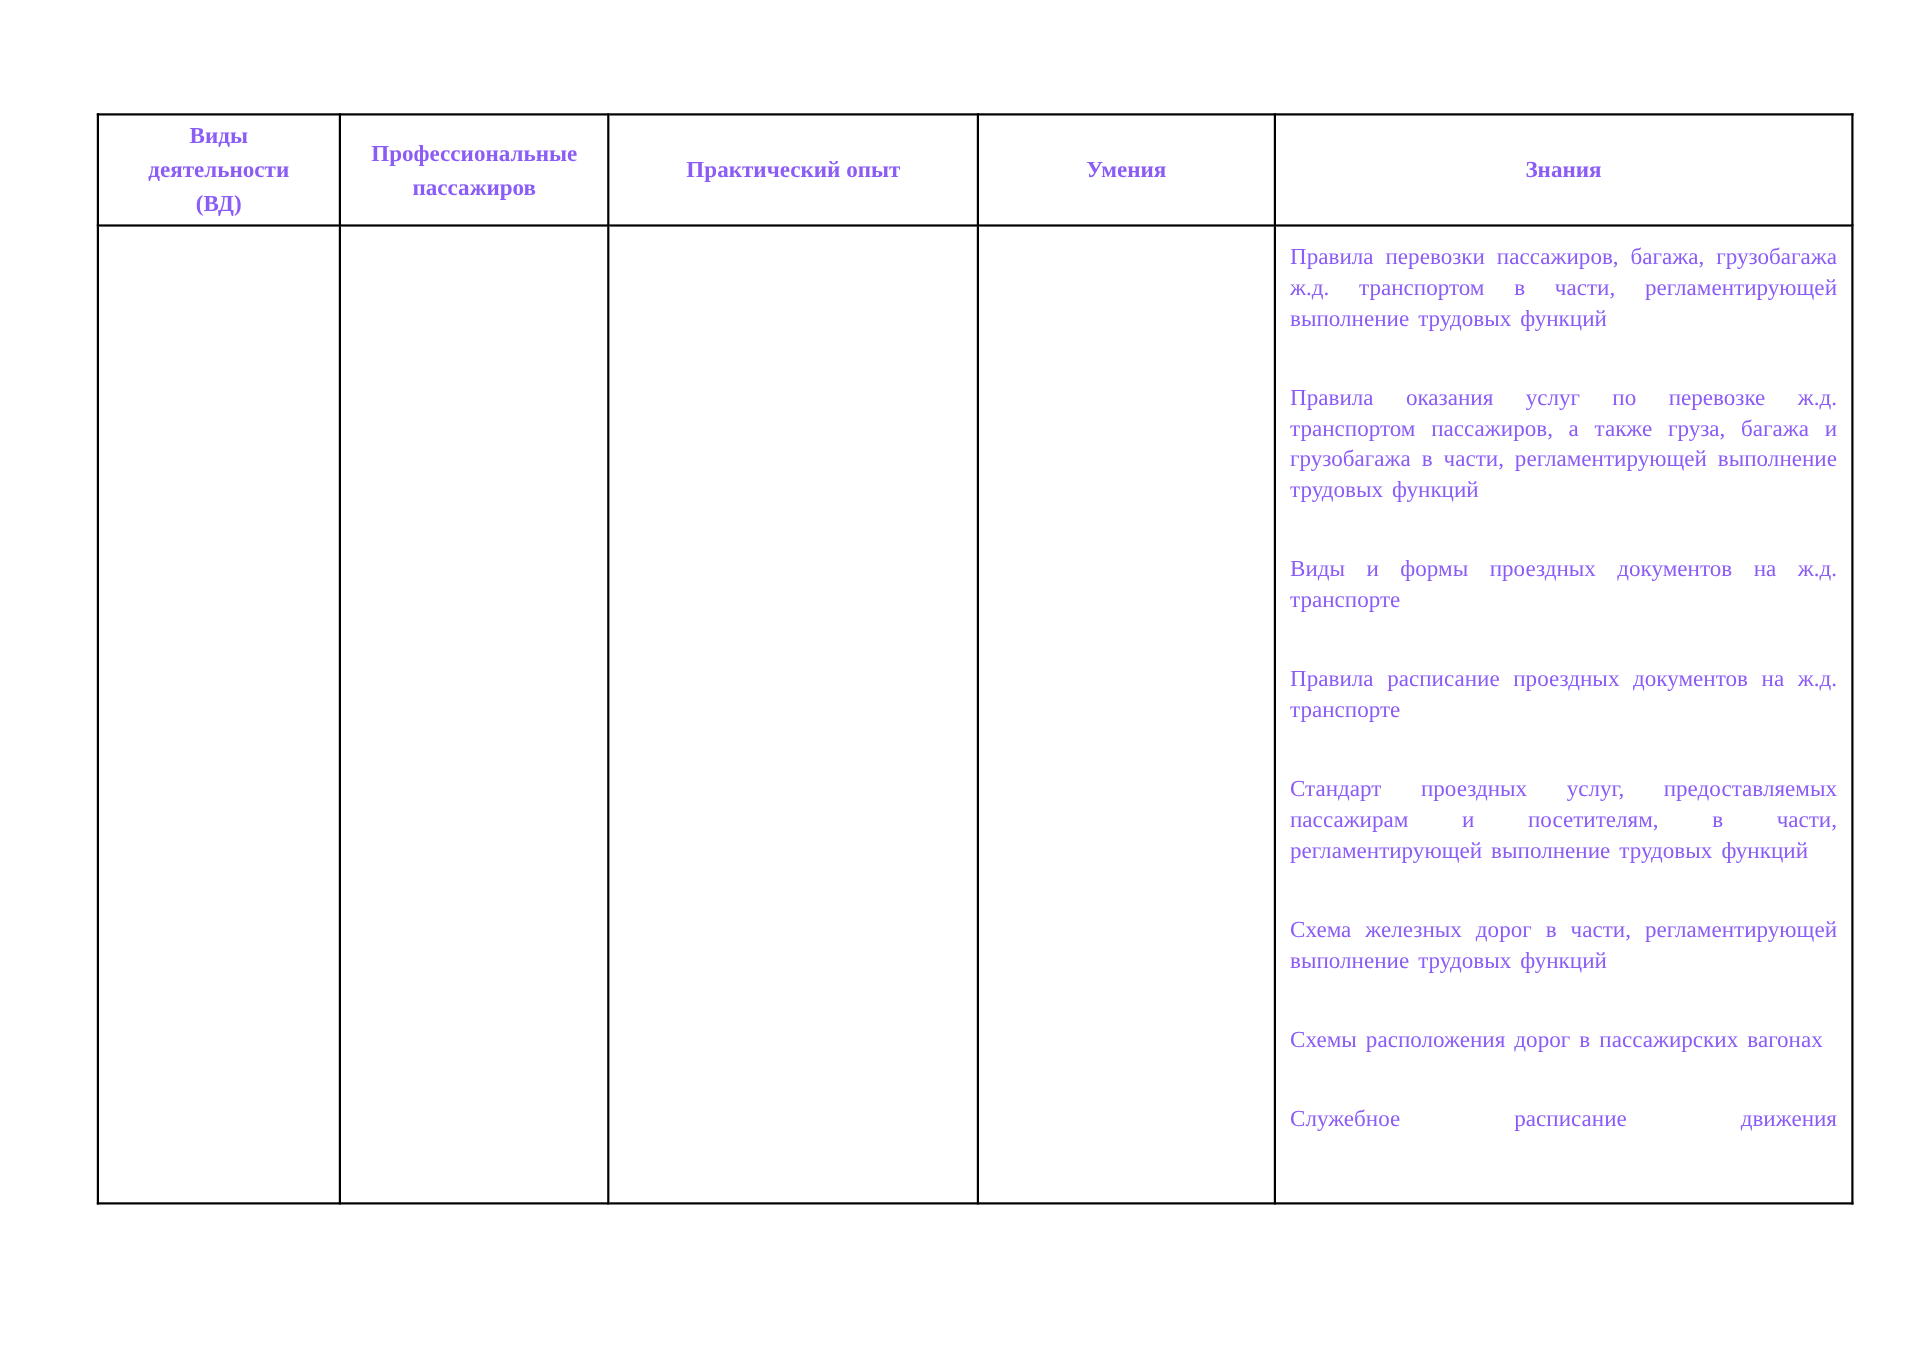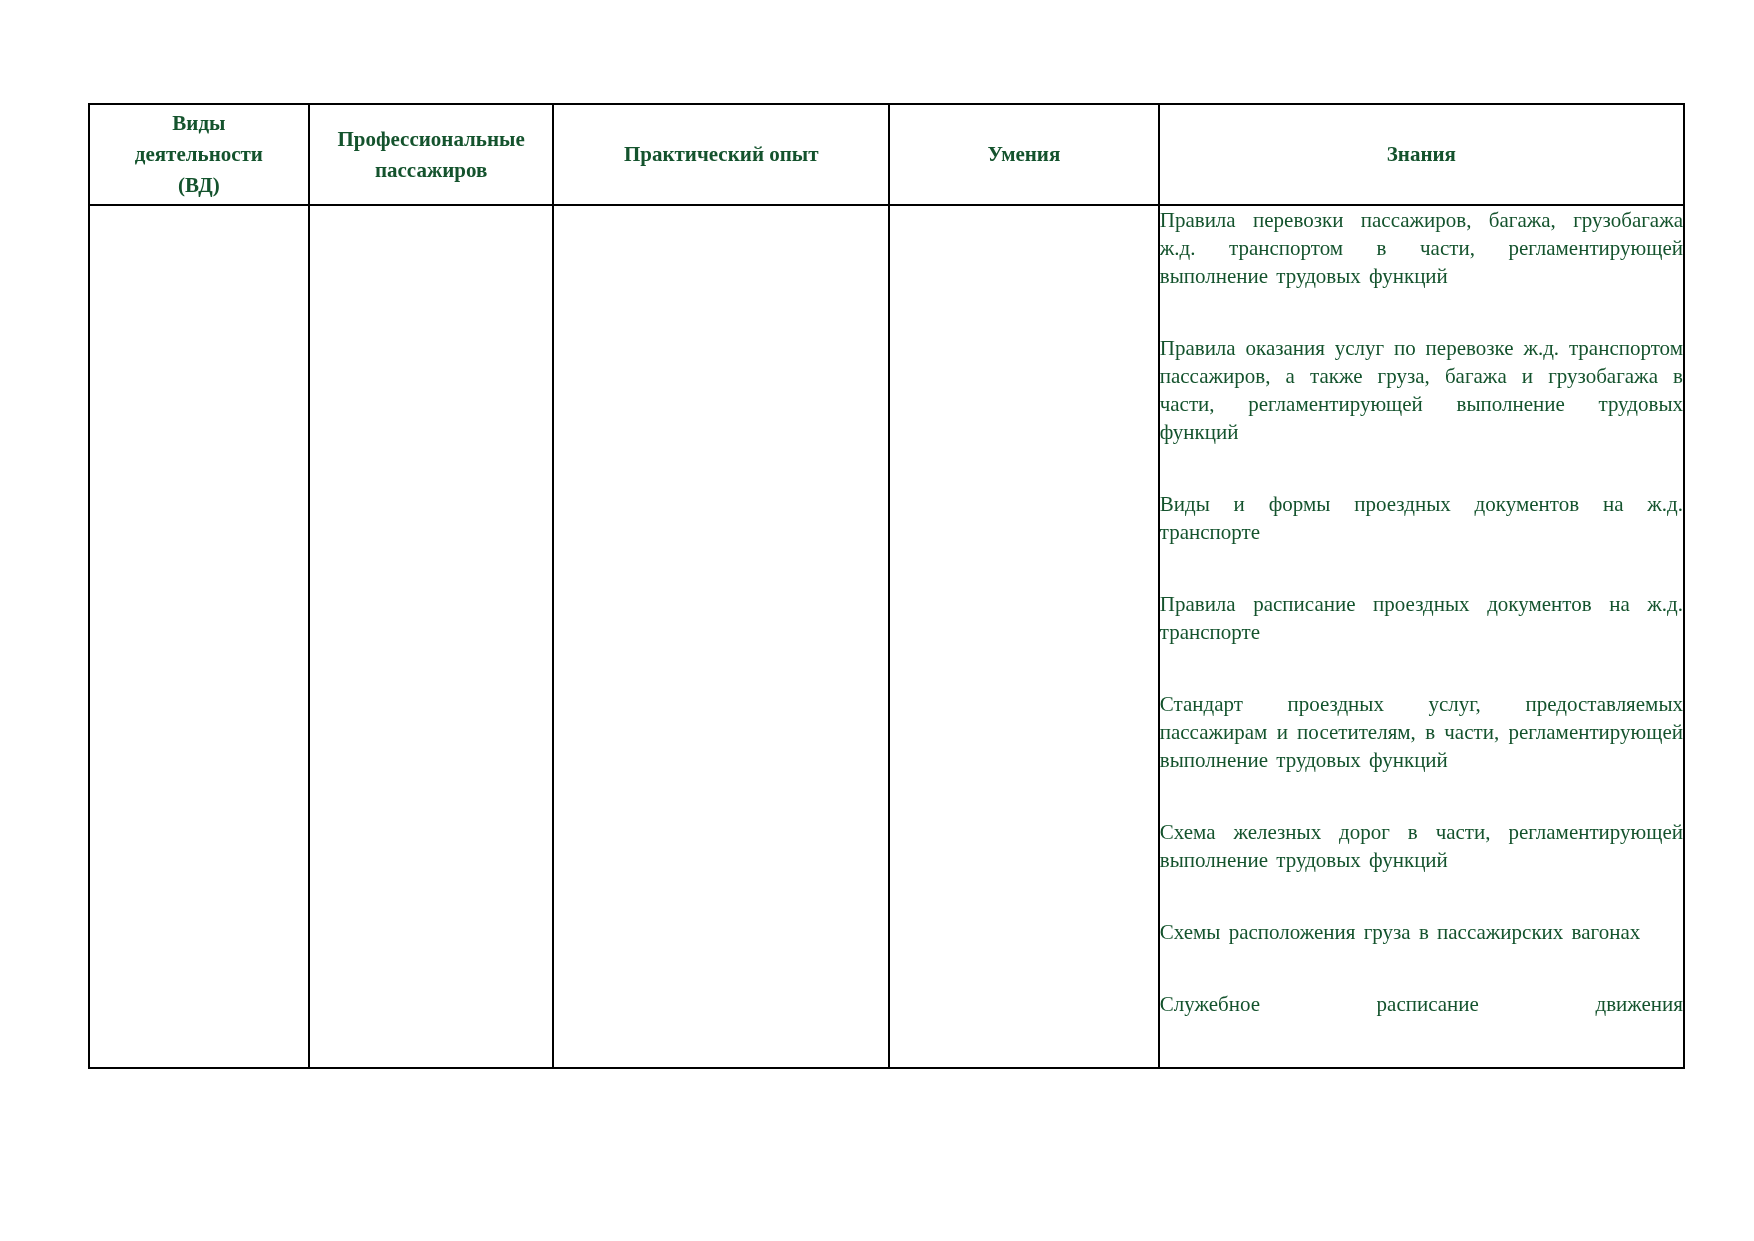--- a/index.html
+++ b/index.html
@@ -6,40 +6,40 @@
     margin: 0;
     padding: 0;
     background: #ffffff;
   }
   .page {
     position: relative;
     width: 1754px;
     height: 1241px;
     background: #ffffff;
     font-family: "Liberation Serif", "DejaVu Serif", serif;
-    color: #14532d;
+    color: #8b5cf6;
     overflow: hidden;
   }
   table.doc-table {
     position: absolute;
     left: 88px;
     top: 103px;
     width: 1597px;
     border-collapse: collapse;
     table-layout: fixed;
   }
   table.doc-table col.c1 { width: 13.78%; }
   table.doc-table col.c2 { width: 15.34%; }
   table.doc-table col.c3 { width: 21.04%; }
   table.doc-table col.c4 { width: 16.91%; }
   table.doc-table col.c5 { width: 32.93%; }
   table.doc-table th,
   table.doc-table td {
     border: 2px solid #000000;
-    padding: 0;
+    padding: 13px;
     vertical-align: top;
     background: #ffffff;
   }
   table.doc-table th {
     height: 95px;
     vertical-align: middle;
     text-align: center;
     font-weight: bold;
     font-size: 21px;
     line-height: 31px;
@@ -98,19 +98,19 @@
         <td class="body-cell"></td>
         <td class="body-cell"></td>
         <td class="body-cell"></td>
         <td class="body-cell knowledge-cell">
           <p class="para">Правила перевозки пассажиров, багажа, грузобагажа ж.д. транспортом в части, регламентирующей выполнение трудовых функций</p>
           <p class="para">Правила оказания услуг по перевозке ж.д. транспортом пассажиров, а также груза, багажа и грузобагажа в части, регламентирующей выполнение трудовых функций</p>
           <p class="para">Виды и формы проездных документов на ж.д. транспорте</p>
           <p class="para">Правила расписание проездных документов на ж.д. транспорте</p>
           <p class="para">Стандарт проездных услуг, предоставляемых пассажирам и посетителям, в части, регламентирующей выполнение трудовых функций</p>
           <p class="para">Схема железных дорог в части, регламентирующей выполнение трудовых функций</p>
-          <p class="para">Схемы расположения груза в пассажирских вагонах</p>
+          <p class="para">Схемы расположения дорог в пассажирских вагонах</p>
           <p class="para cut-line">Служебное расписание движения</p>
         </td>
       </tr>
     </tbody>
   </table>
 </div>
 
 </body></html>

